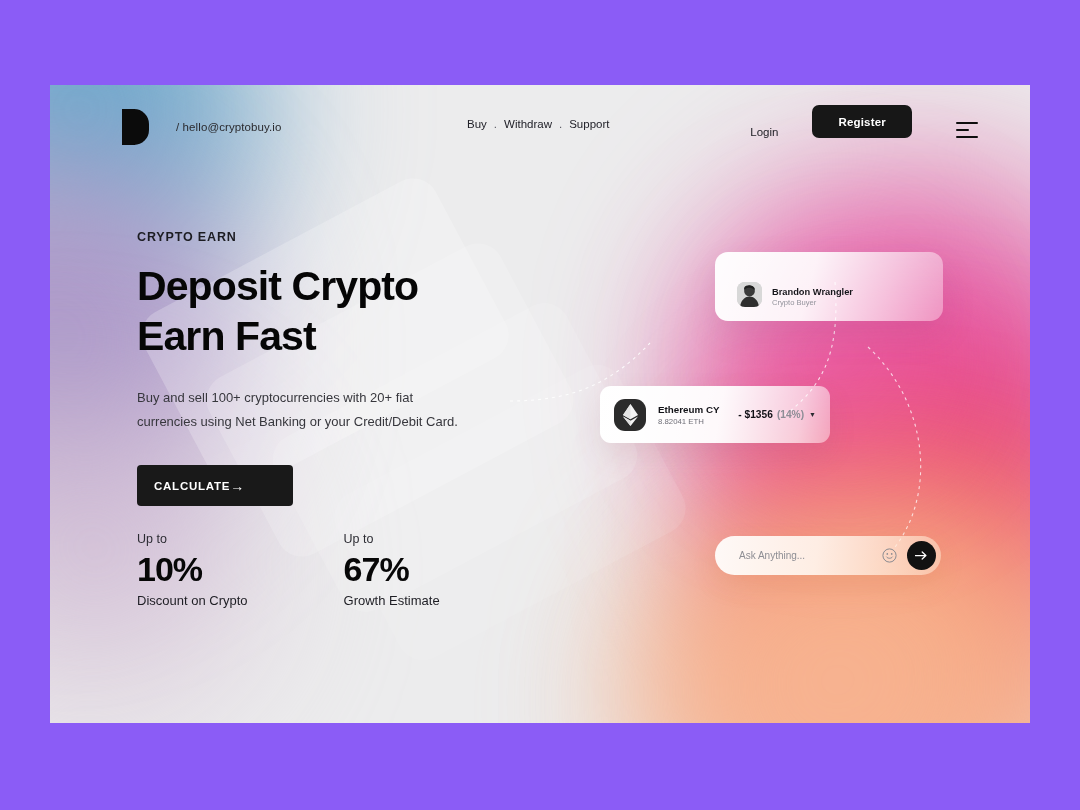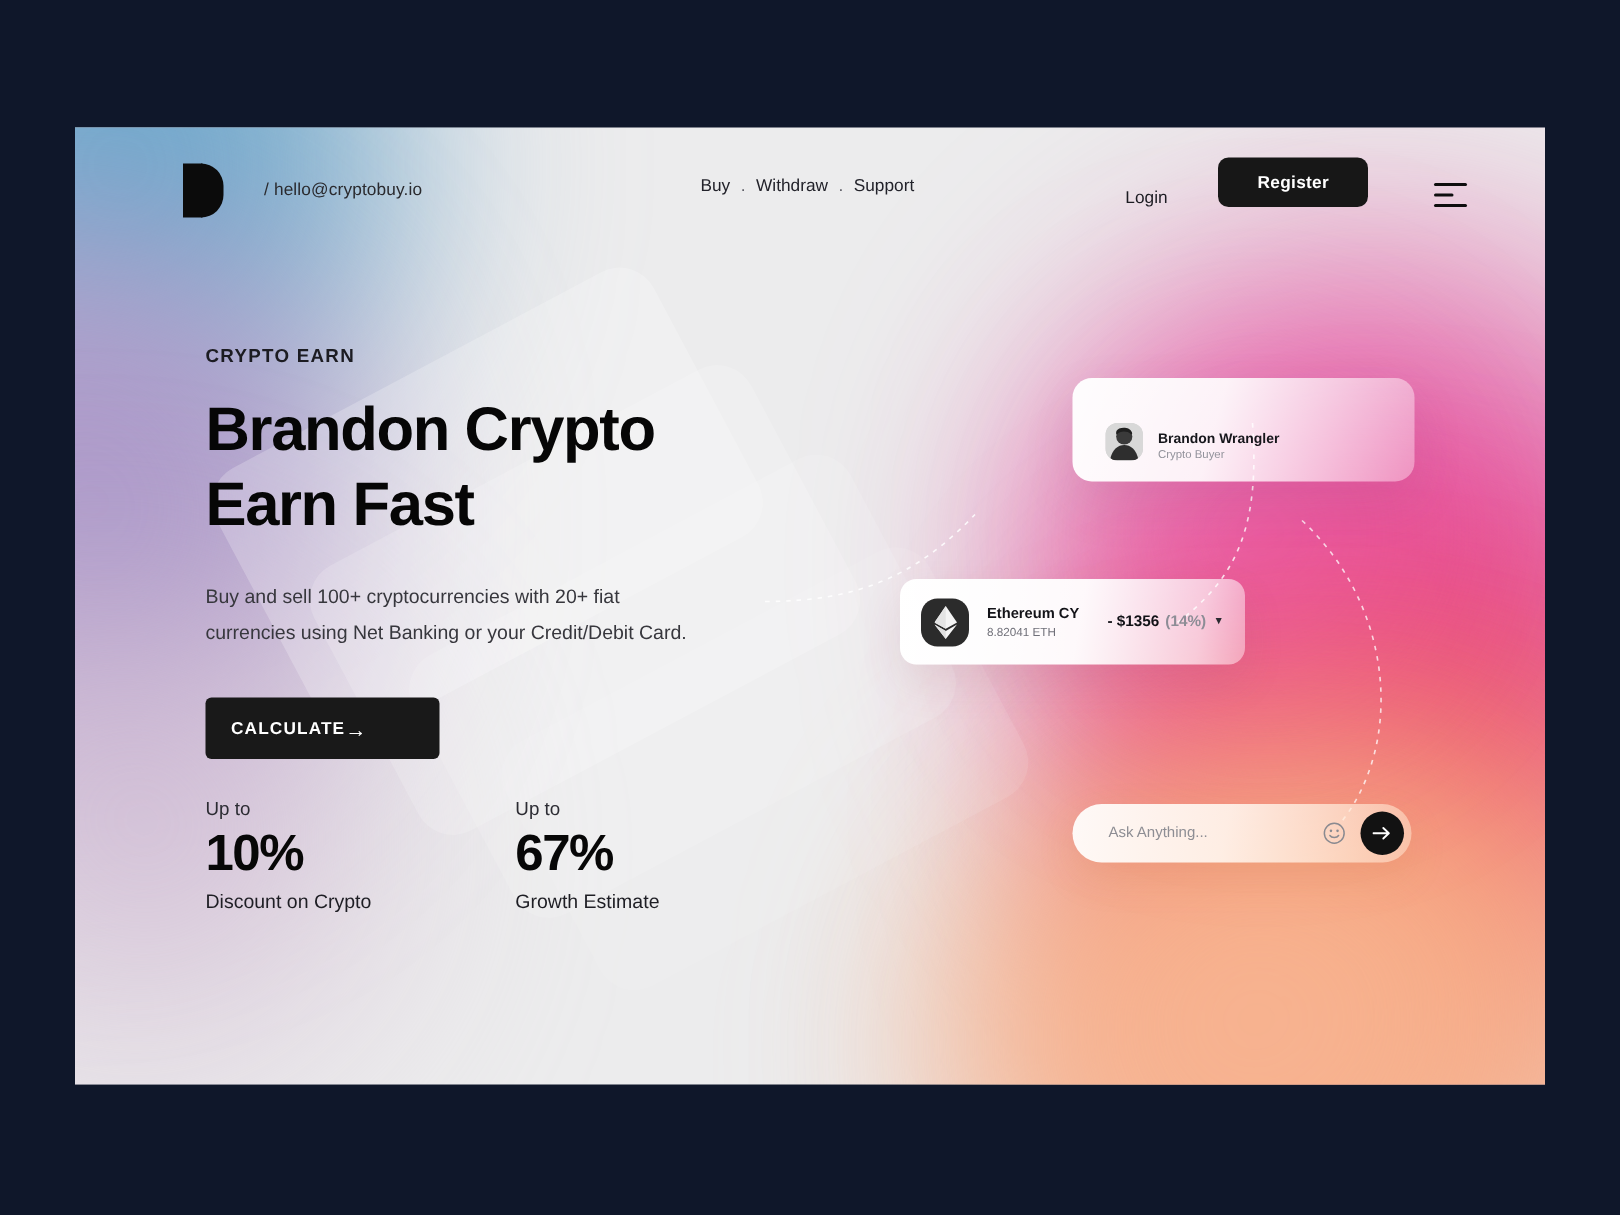--- a/index.html
+++ b/index.html
@@ -1,19 +1,19 @@
 <!DOCTYPE html>
 <html><head>
 <meta charset="utf-8">
 <style>
   * { margin:0; padding:0; box-sizing:border-box; }
   html,body { width:1080px; height:810px; background:#000; overflow:hidden; }
   body { font-family:"Liberation Sans", sans-serif; }
 
-  .stage { position:relative; width:1080px; height:810px; background:#0f172a; }
+  .stage { position:relative; width:1080px; height:810px; background:#8b5cf6; }
 
   
   .page {
     position:absolute; left:50px; top:85px; width:980px; height:638px;
     background:#ececed; overflow:hidden;
   }
 
   
   .blob { position:absolute; border-radius:50%; filter:blur(70px); pointer-events:none; }
   .blob-blue   { left:-210px;  top:-190px; width:440px; height:430px;
@@ -188,21 +188,21 @@
           <i></i>
           <i></i>
           <i></i>
         </div>
       </div>
     </div>
 
     <div class="hero">
       <div class="eyebrow">CRYPTO EARN</div>
       <h1 class="title">
-        <span>Brandon Crypto</span><br>
+        <span>Deposit Crypto</span><br>
         <span>Earn Fast</span>
       </h1>
       <p class="subtitle">
         <span>Buy and sell 100+ cryptocurrencies with 20+ fiat</span><br>
         <span>currencies using Net Banking or your Credit/Debit Card.</span>
       </p>
       <button class="cta">
         <span class="cta-label">CALCULATE</span>
         <span class="cta-arrow">→</span>
       </button>

